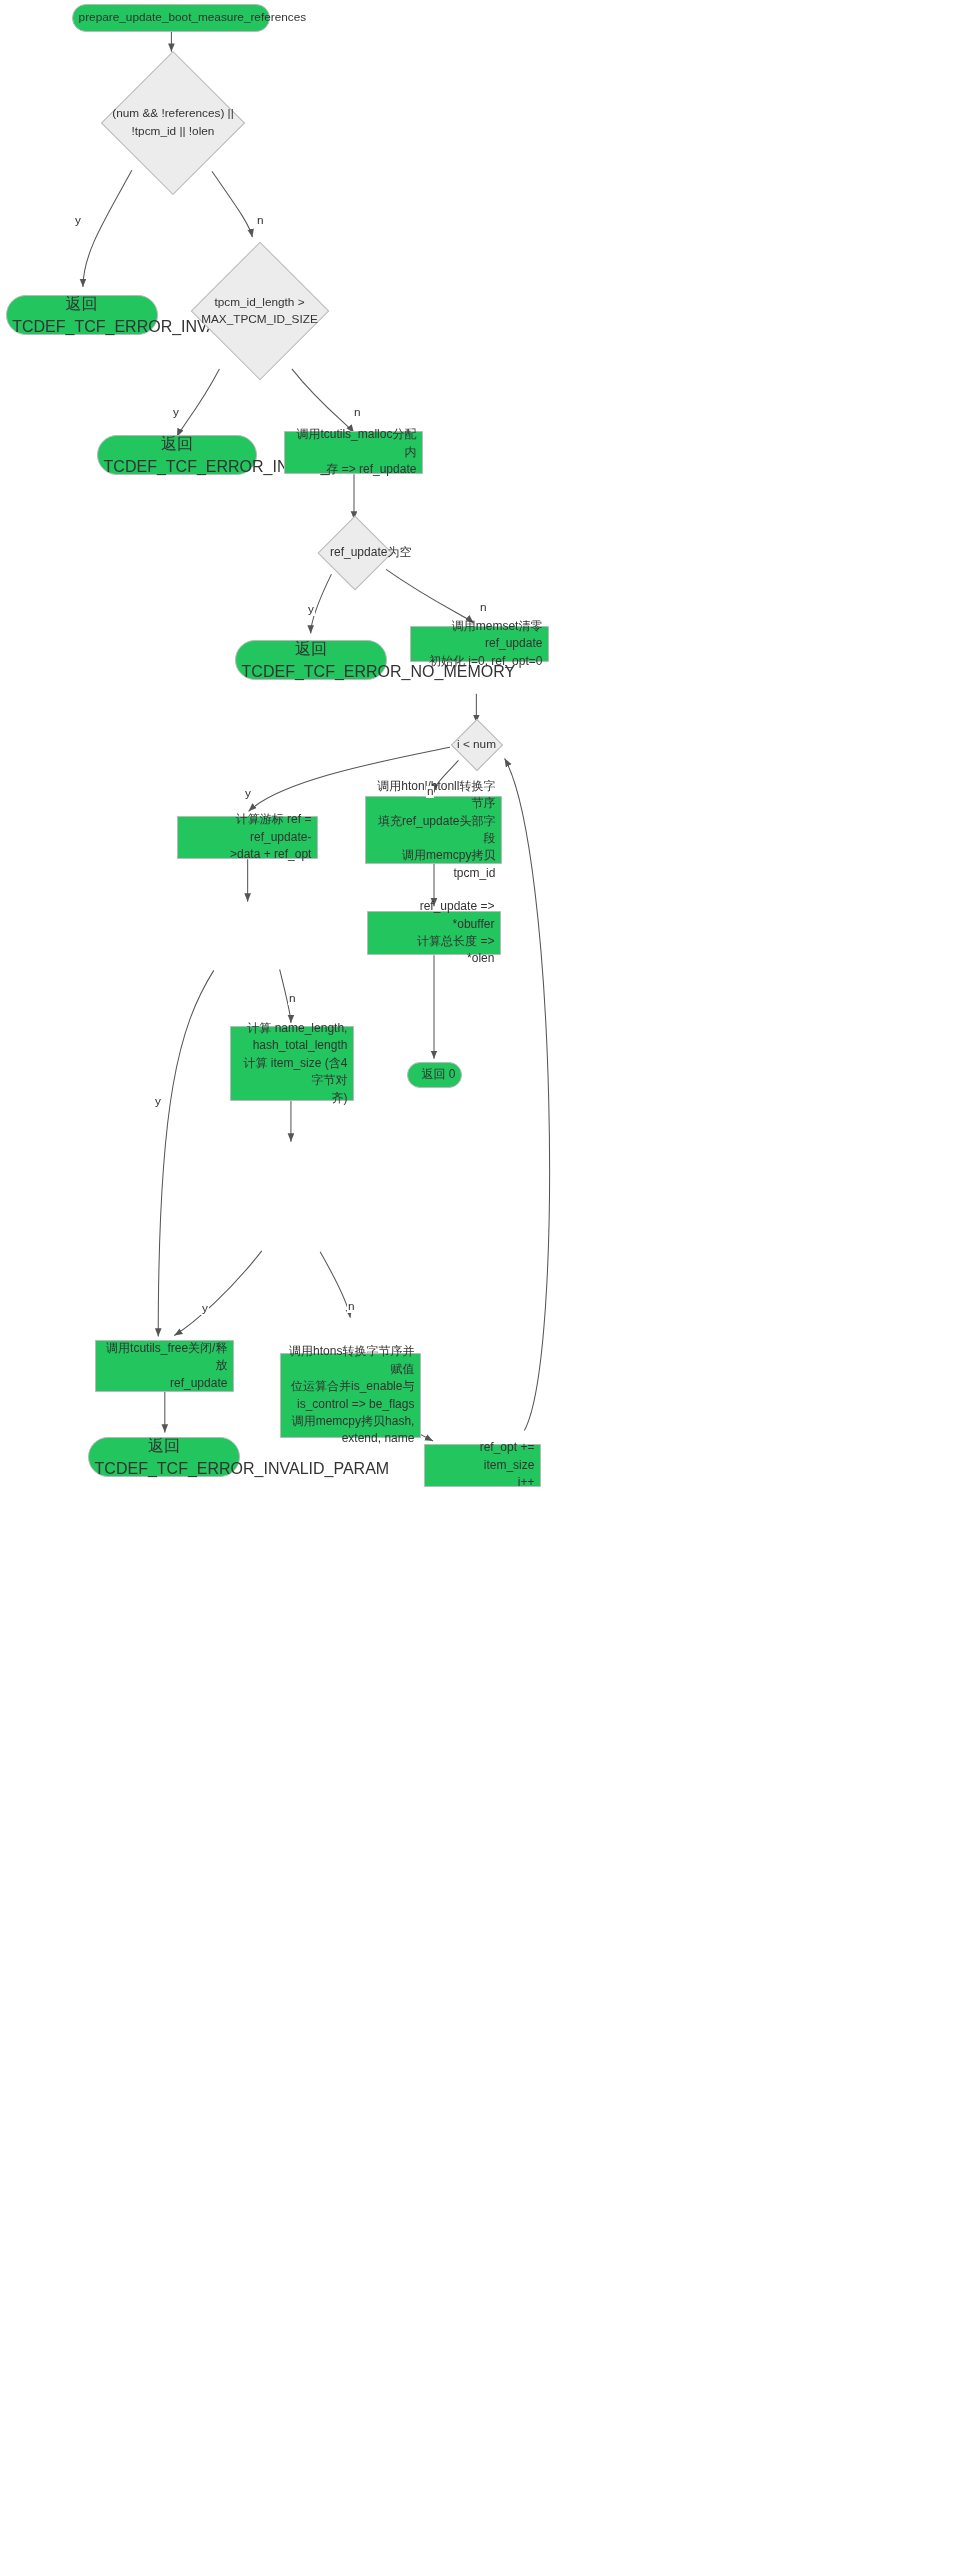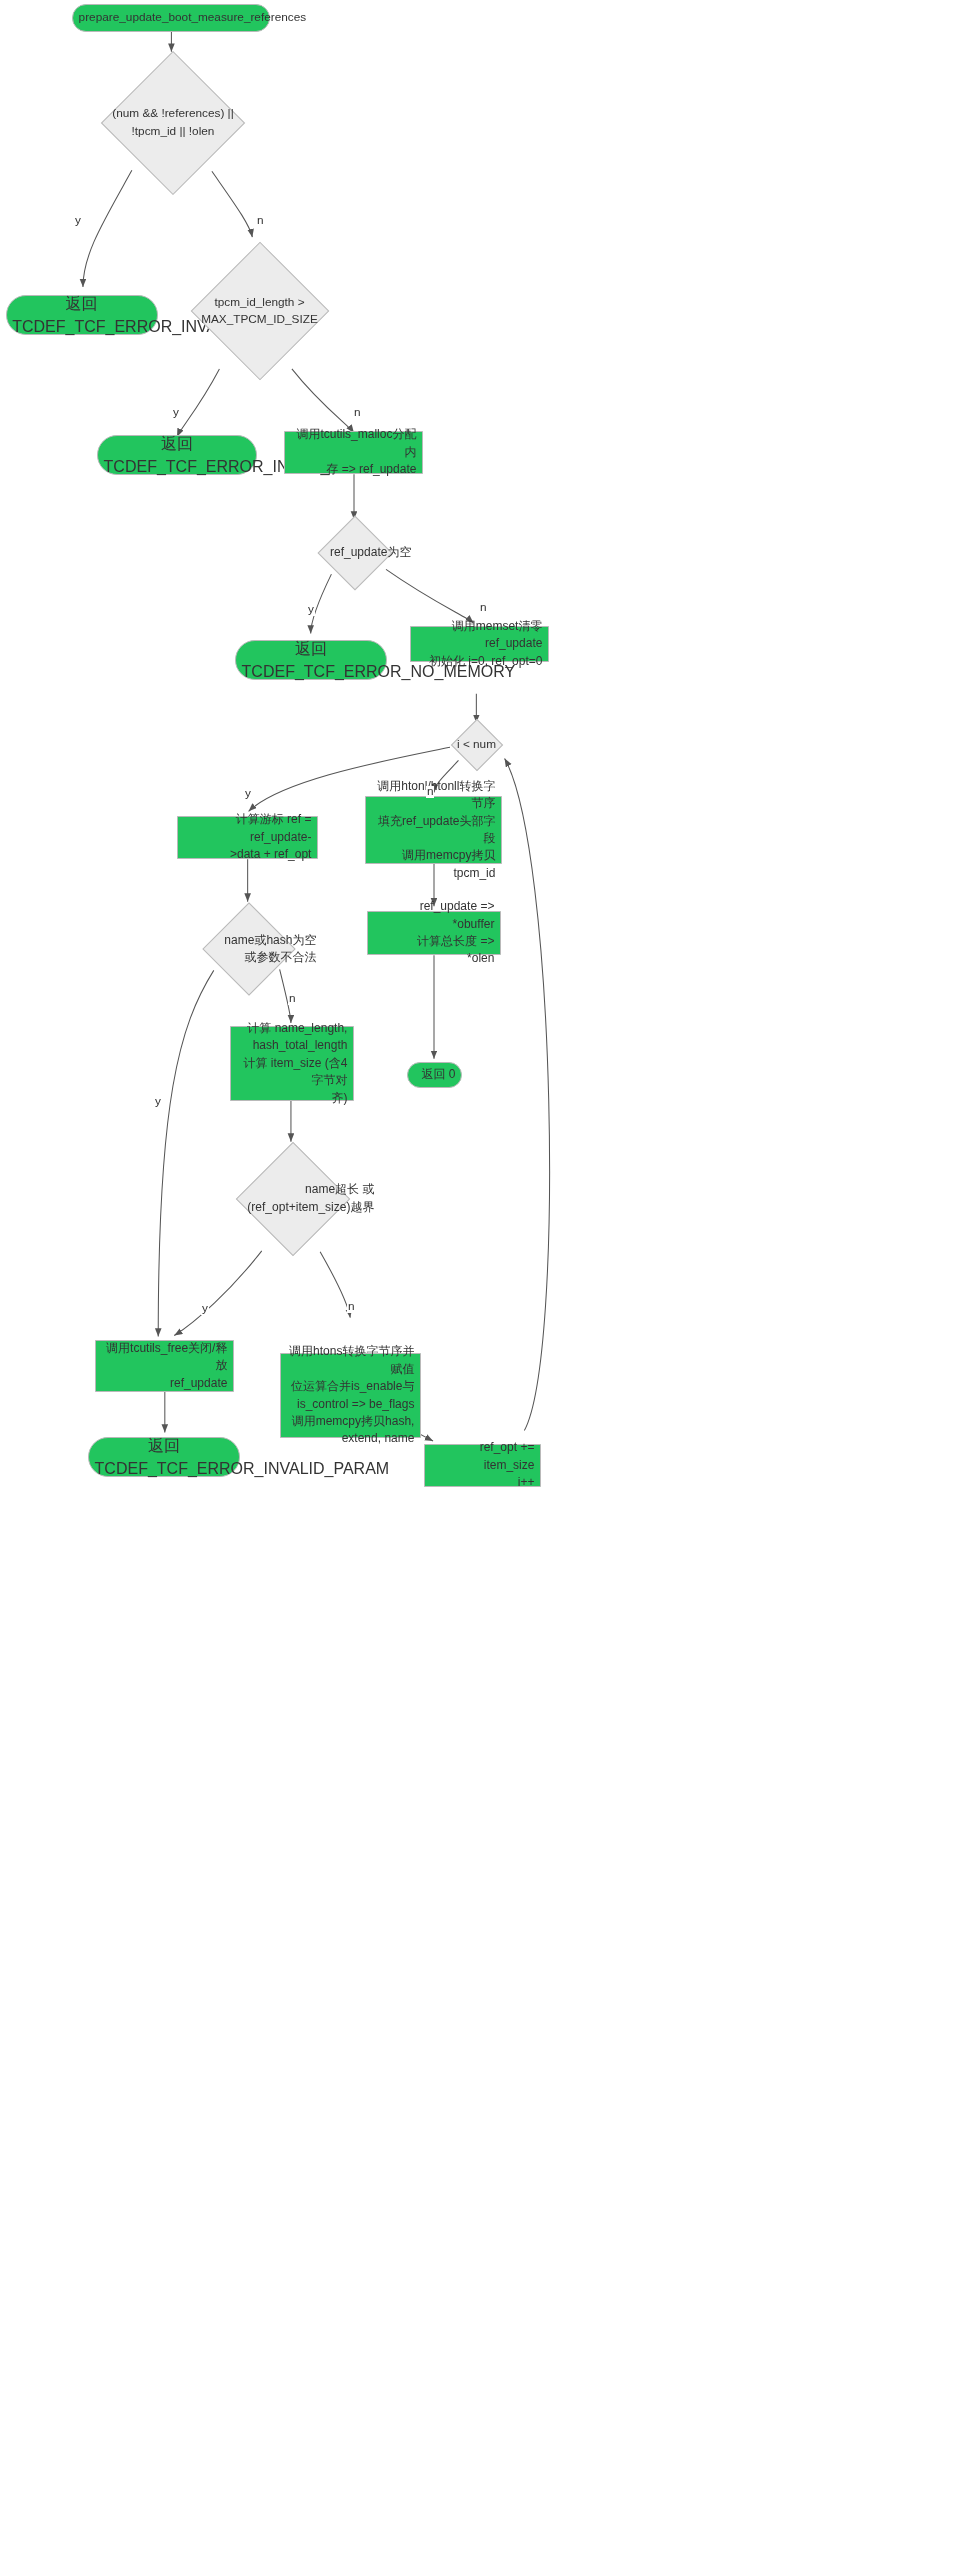--- a/index.html
+++ b/index.html
@@ -202,38 +202,28 @@
 
   <div class="node process f115" style="left:367px;top:911px;width:134px;height:44px;padding-left:40px;">
     <span class="txt">ref_update =&gt; *obuffer
 计算总长度 =&gt; *olen</span>
   </div>
 
   <div class="node terminal f115" style="left:407px;top:1062px;width:55px;height:26px;">
     <span class="txt">返回 0</span>
   </div>
 
-  <div class="node decision f115" style="left:175px;top:904px;width:147px;height:90px;">
-    <span class="dia" style="width:64px;height:64px;"></span>
-    <span class="txt">name或hash为空
-或参数不合法</span>
-  </div>
 
   <div class="node process f115" style="left:230px;top:1026px;width:124px;height:75px;">
     <span class="txt">计算 name_length,
 hash_total_length
 计算 item_size (含4字节对
 齐)</span>
   </div>
 
-  <div class="node decision f115" style="left:205px;top:1143px;width:175px;height:111px;">
-    <span class="dia" style="width:79px;height:79px;"></span>
-    <span class="txt">name超长 或
-(ref_opt+item_size)越界</span>
-  </div>
 
   <div class="node process f115" style="left:95px;top:1340px;width:139px;height:52px;">
     <span class="txt">调用tcutils_free关闭/释放
 ref_update</span>
   </div>
 
   <div class="node process f115" style="left:280px;top:1321px;width:141px;height:85px;margin-top:32px;">
     <span class="txt">调用htons转换字节序并赋值
 位运算合并is_enable与
 is_control =&gt; be_flags

